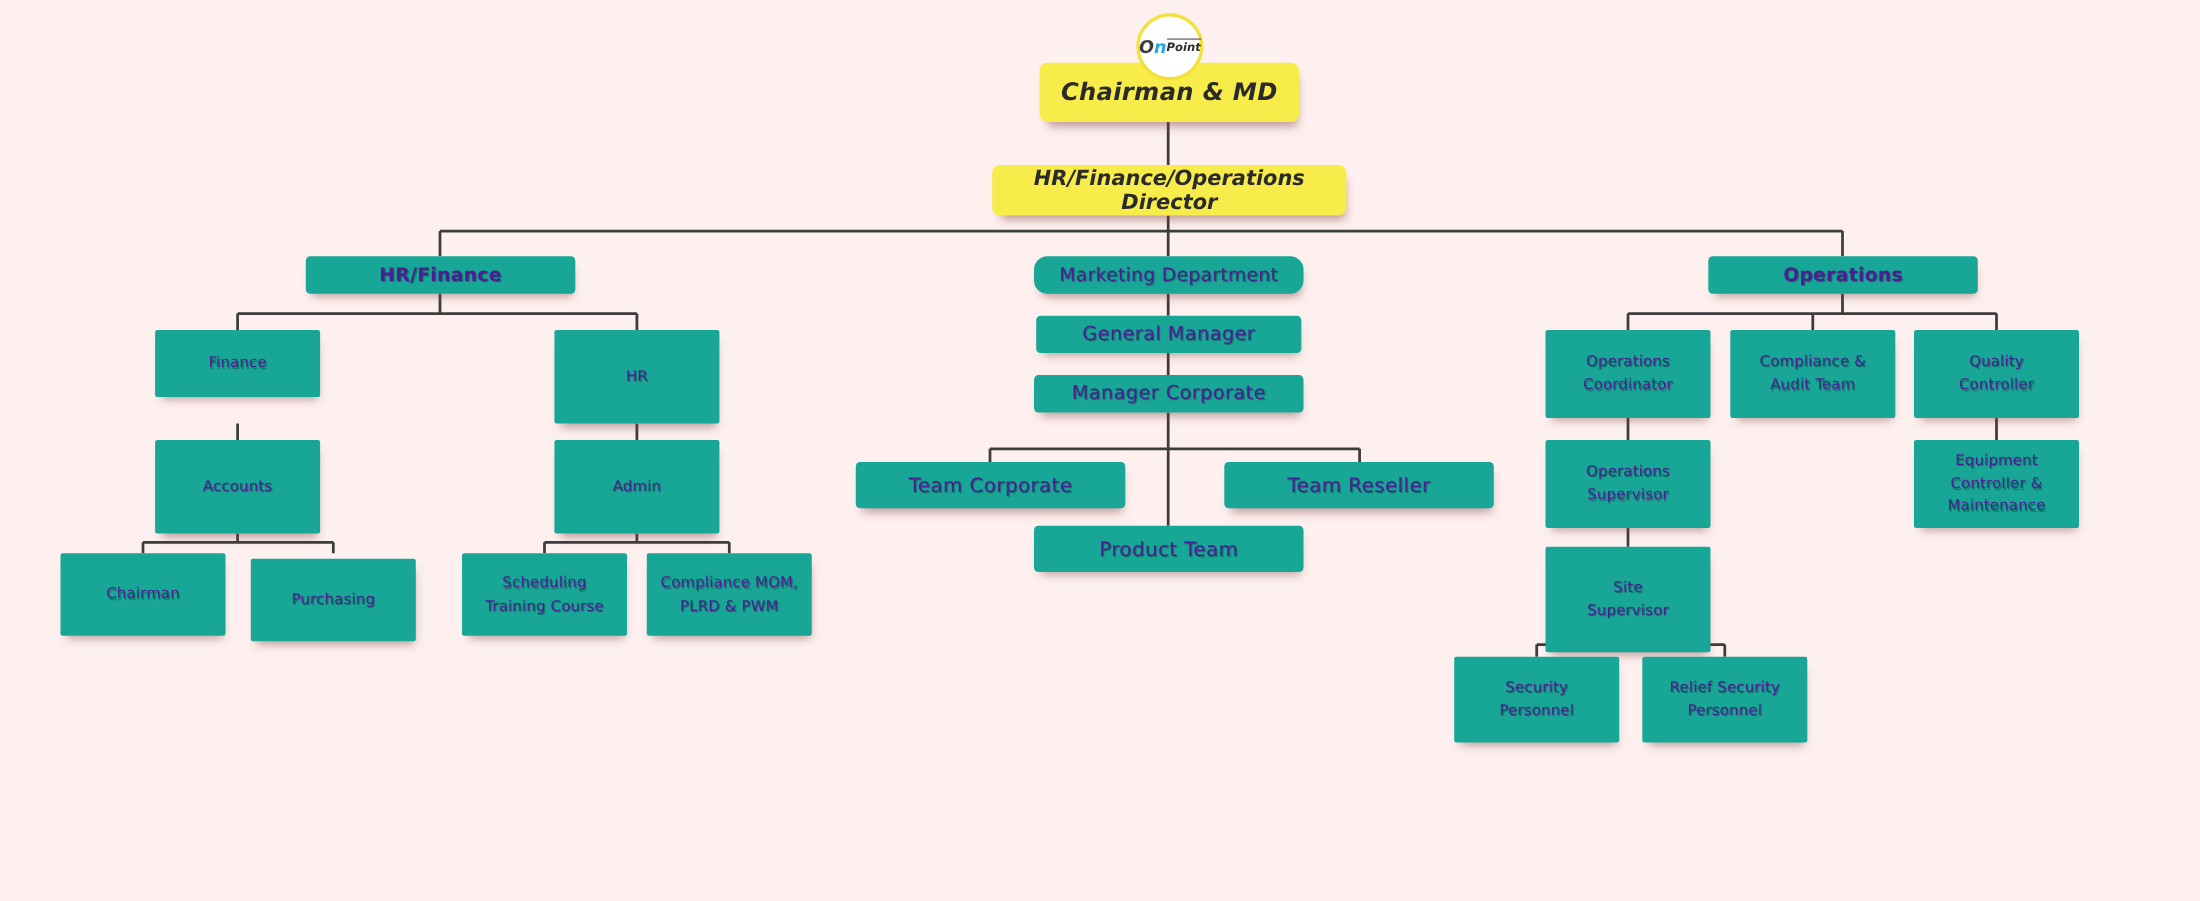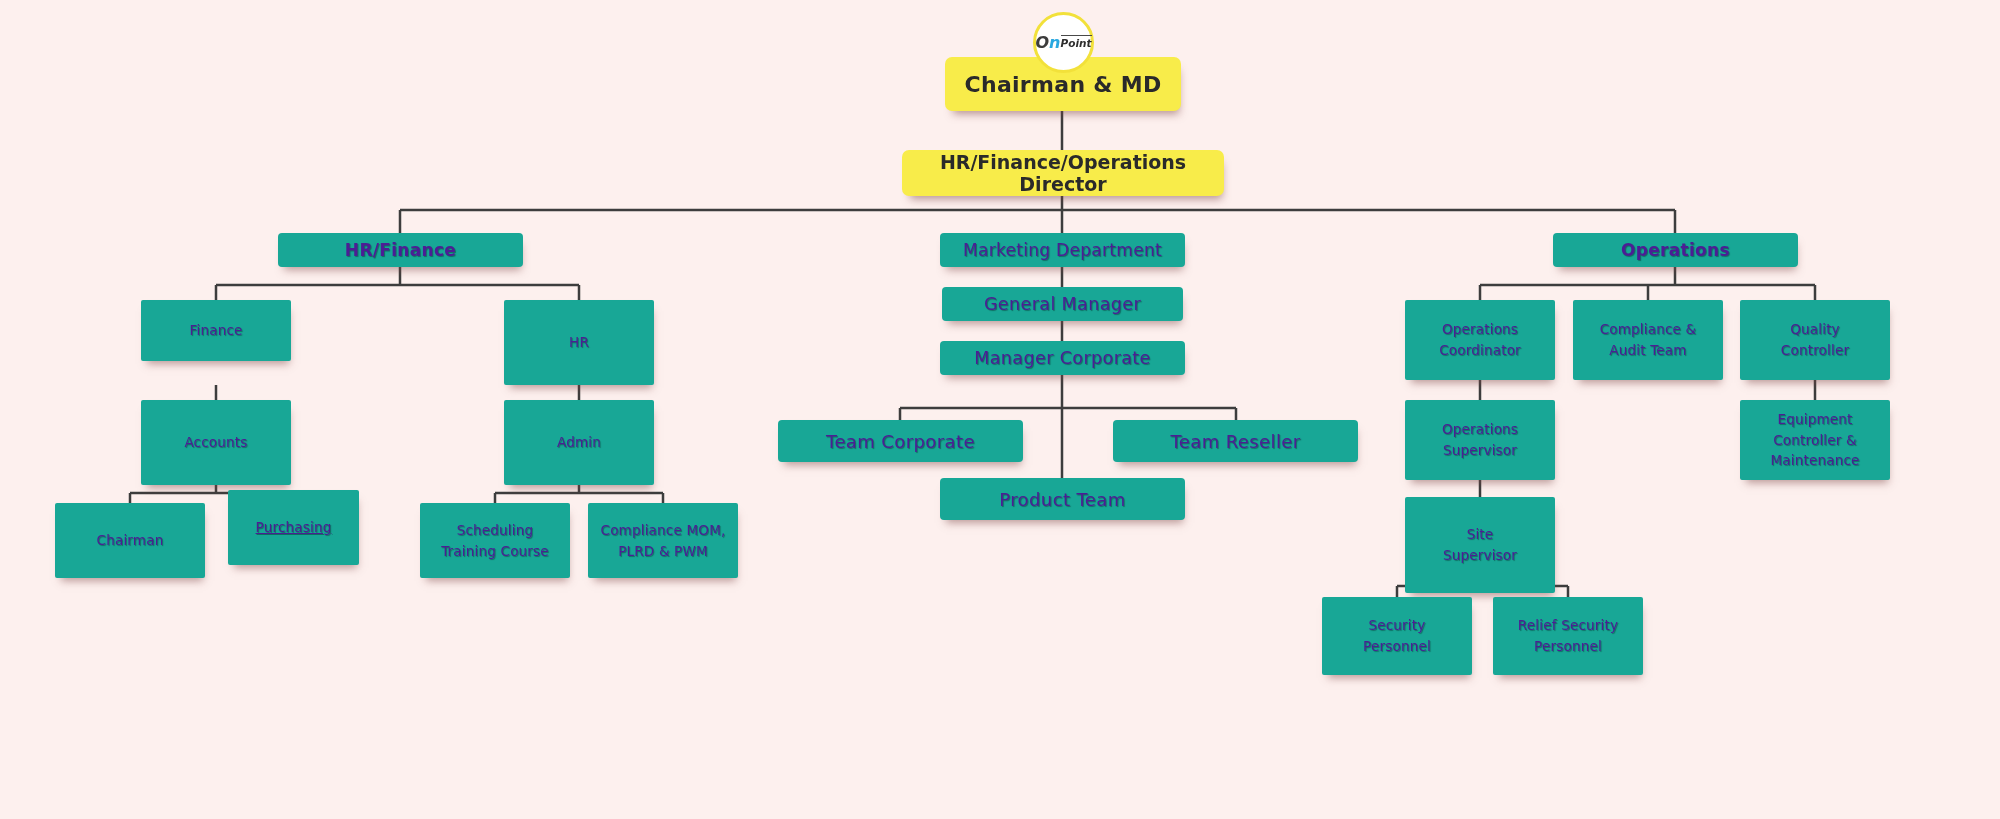--- a/index.html
+++ b/index.html
@@ -4,36 +4,36 @@
 <style>
   html,body{margin:0;padding:0;}
   body{font-family:"DejaVu Sans","Liberation Sans",sans-serif;}
   #canvas{position:relative;width:2000px;height:819px;background:#fdf0ee;overflow:hidden;}
   #wires{position:absolute;left:0;top:0;z-index:0;}
   .node{position:absolute;box-sizing:border-box;display:flex;align-items:center;justify-content:center;
         text-align:center;white-space:pre-line;z-index:1;}
   .teal{background:#18a796;color:#4c1d95;text-shadow:1px 1px 1px rgba(0,0,0,.35);
         box-shadow:2px 7px 8px -4px rgba(125,70,70,.5);border-radius:2px;}
   .yellow{background:#f8ec4a;color:#2a2a2a;font-weight:700;border-radius:7px;
-        box-shadow:3px 8px 9px -5px rgba(125,70,70,.55);}
+        box-shadow:3px 8px 9px -5px rgba(125,70,70,.55);font-style:italic;}
   .hdr{border-radius:4px;font-size:17px;letter-spacing:.3px;}
   .bold{font-weight:700;}
   .mid{border-radius:4px;font-size:17.5px;letter-spacing:.4px;font-weight:400;}
   .small{font-size:13.5px;line-height:1.55;letter-spacing:.2px;}
   .n-chairman{left:945px;top:57px;width:236px;height:54px;font-size:22px;letter-spacing:.3px;}
   .n-director{left:902px;top:150px;width:322px;height:46px;font-size:19px;}
   .n-hrfin{left:278px;top:233px;width:245px;height:34px;}
-  .n-marketing{left:940px;top:233px;width:245px;height:34px;font-weight:400;}
+  .n-marketing{left:940px;top:233px;width:245px;height:34px;font-weight:400;border-radius:12px;}
   .n-operations{left:1553px;top:233px;width:245px;height:34px;}
   .n-finance{left:141px;top:300px;width:150px;height:61px;}
   .n-hr{left:504px;top:300px;width:150px;height:85px;}
   .n-accounts{left:141px;top:400px;width:150px;height:85px;}
   .n-admin{left:504px;top:400px;width:150px;height:85px;}
   .n-payroll{left:55px;top:503px;width:150px;height:75px;}
-  .n-purchasing{left:228px;top:490px;width:131px;height:75px;text-decoration:underline;}
+  .n-purchasing{left:228px;top:508px;width:150px;height:75px;}
   .n-scheduling{left:420px;top:503px;width:150px;height:75px;}
   .n-compliance-mom{left:588px;top:503px;width:150px;height:75px;}
   .n-gm{left:942px;top:287px;width:241px;height:34px;}
   .n-mc{left:940px;top:341px;width:245px;height:34px;}
   .n-team-corp{left:778px;top:420px;width:245px;height:42px;font-size:18px;}
   .n-team-res{left:1113px;top:420px;width:245px;height:42px;font-size:18px;}
   .n-product{left:940px;top:478px;width:245px;height:42px;font-size:18px;}
   .n-ops-coord{left:1405px;top:300px;width:150px;height:80px;}
   .n-comp-audit{left:1573px;top:300px;width:150px;height:80px;}
   .n-quality{left:1740px;top:300px;width:150px;height:80px;}

